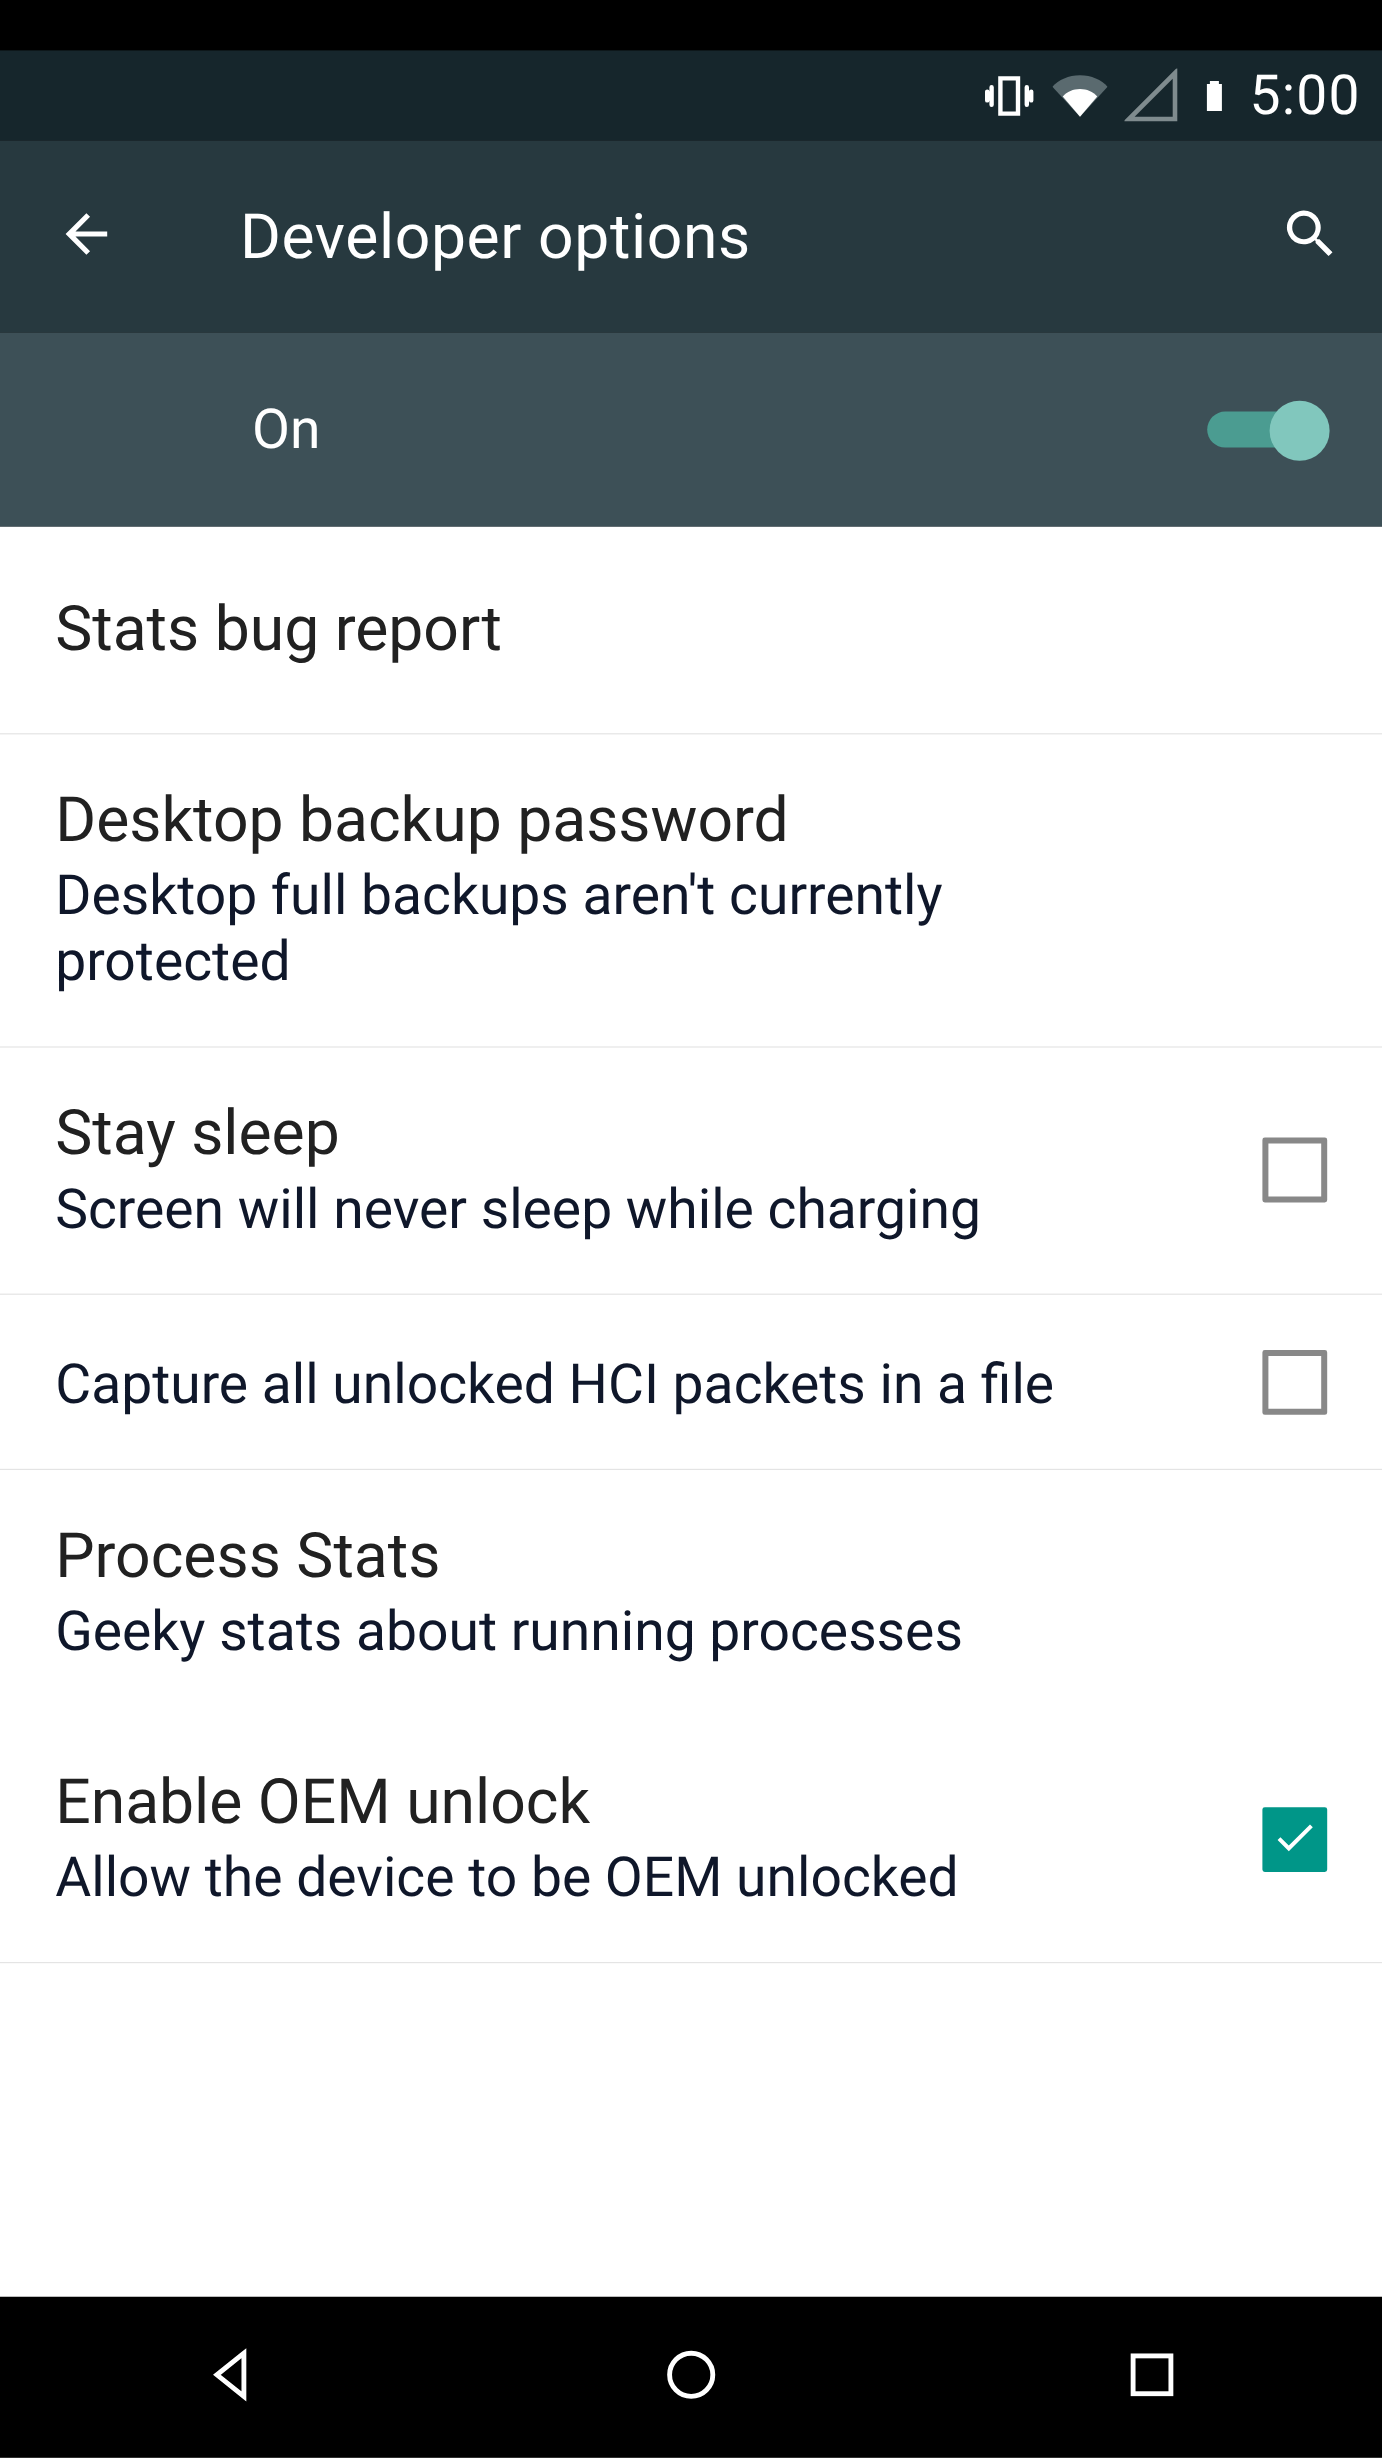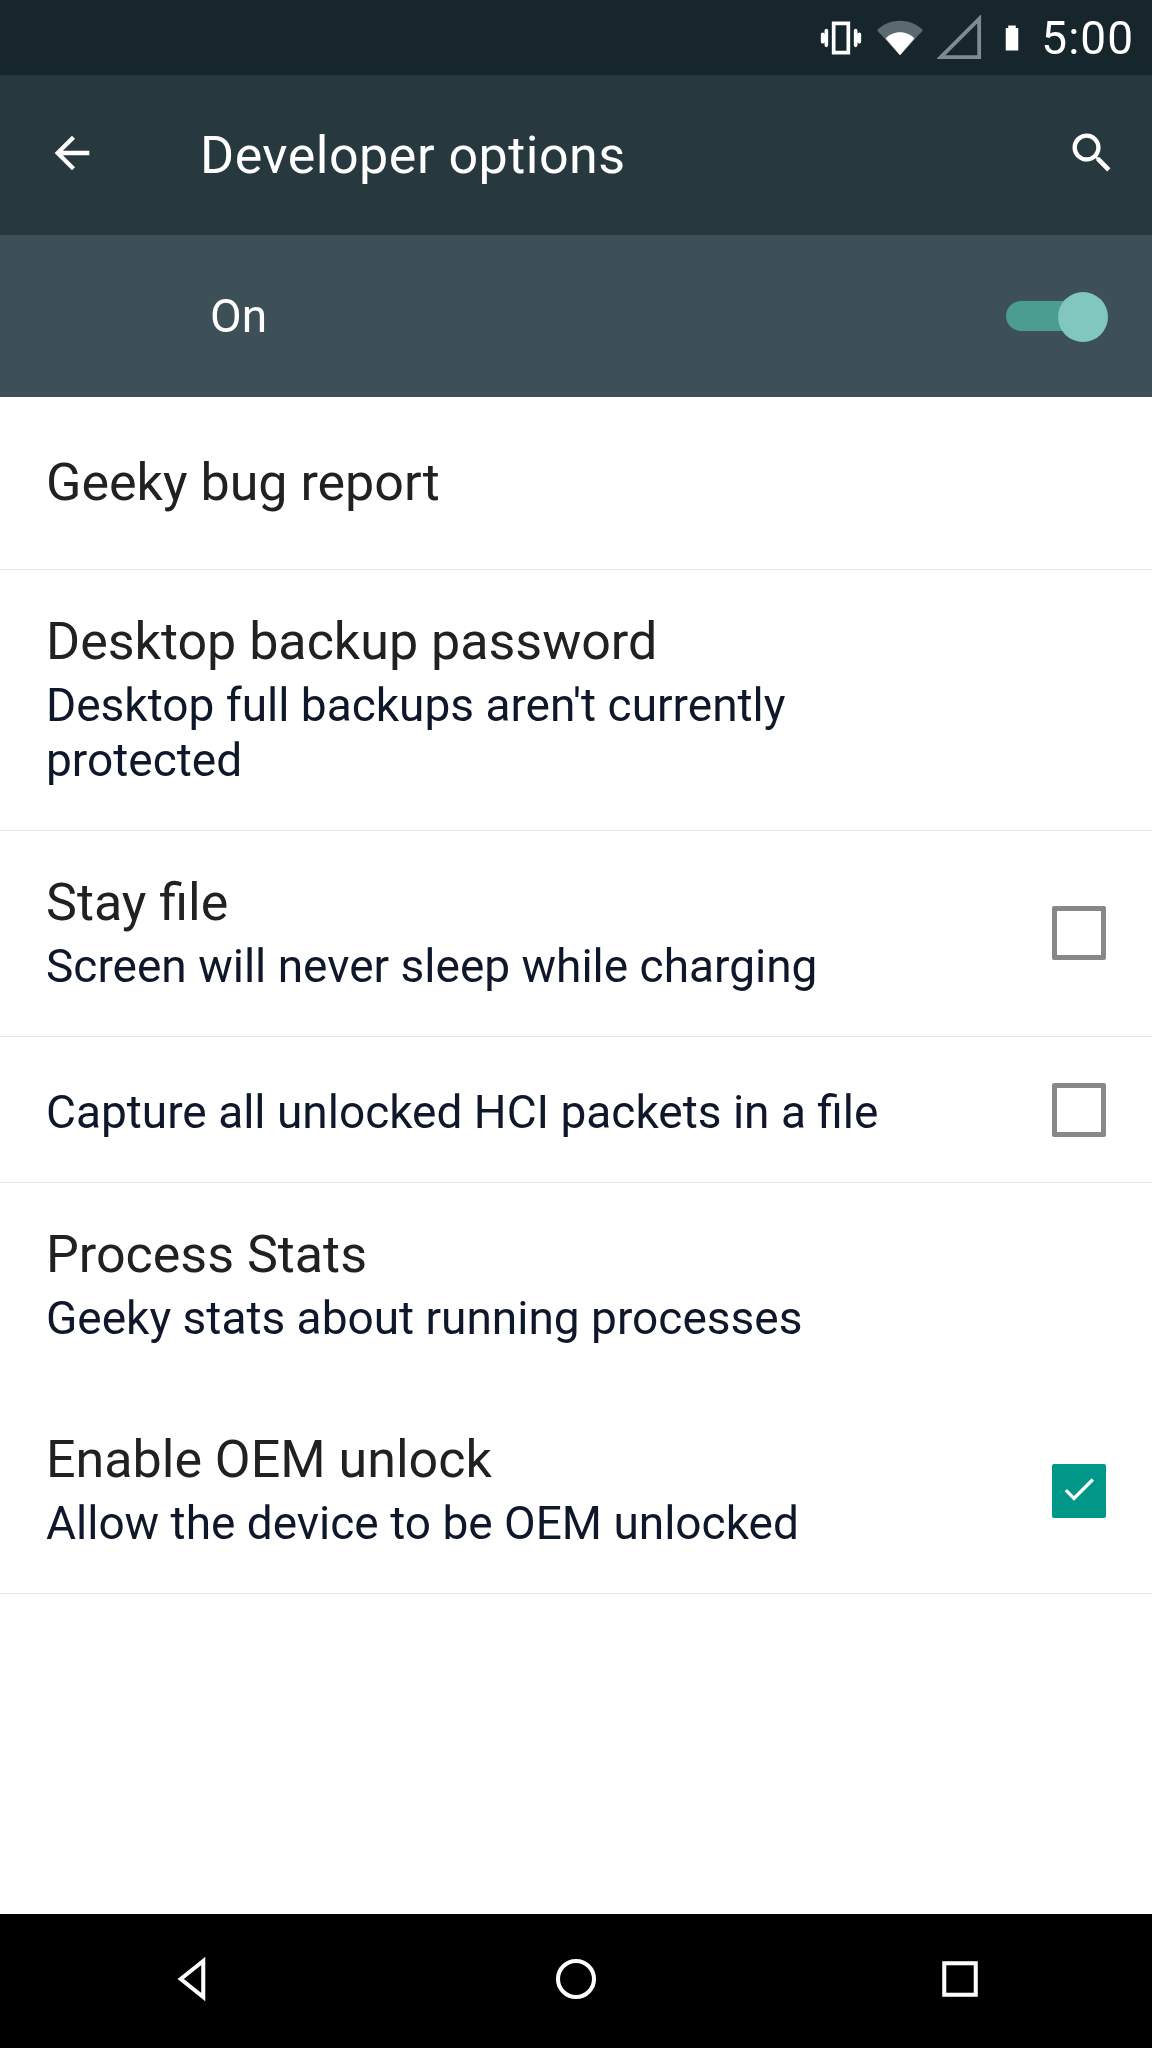--- a/index.html
+++ b/index.html
@@ -11,20 +11,21 @@
     background: #16262c;
     display: flex;
     align-items: center;
     justify-content: flex-end;
     padding: 0 18px;
     color: #fff;
     gap: 14px;
     font-size: 46px;
     font-weight: 400;
     letter-spacing: 1px;
+    margin-top: 42px;
   }
   .statusbar svg { display: block; }
   .statusbar .clock { font-family: inherit; }
 
   
   .appbar {
     height: 160px;
     background: #27393f;
     display: flex;
     align-items: center;
@@ -174,34 +175,34 @@
       <div class="track"></div>
       <div class="thumb"></div>
     </div>
   </div>
 
   <div class="content">
     <div class="settings-list">
 
       <div class="item no-sub">
         <div class="texts">
-          <div class="title">Geeky bug report</div>
+          <div class="title">Stats bug report</div>
         </div>
       </div>
 
       <div class="item">
         <div class="texts">
           <div class="title">Desktop backup password</div>
           <div class="subtitle">Desktop full backups aren't currently protected</div>
         </div>
       </div>
 
       <div class="item">
         <div class="texts">
-          <div class="title">Stay file</div>
+          <div class="title">Stay sleep</div>
           <div class="subtitle">Screen will never sleep while charging</div>
         </div>
         <div class="checkbox"></div>
       </div>
 
       <div class="item">
         <div class="texts">
           <div class="subtitle">Capture all unlocked HCI packets in a file</div>
         </div>
         <div class="checkbox"></div>

